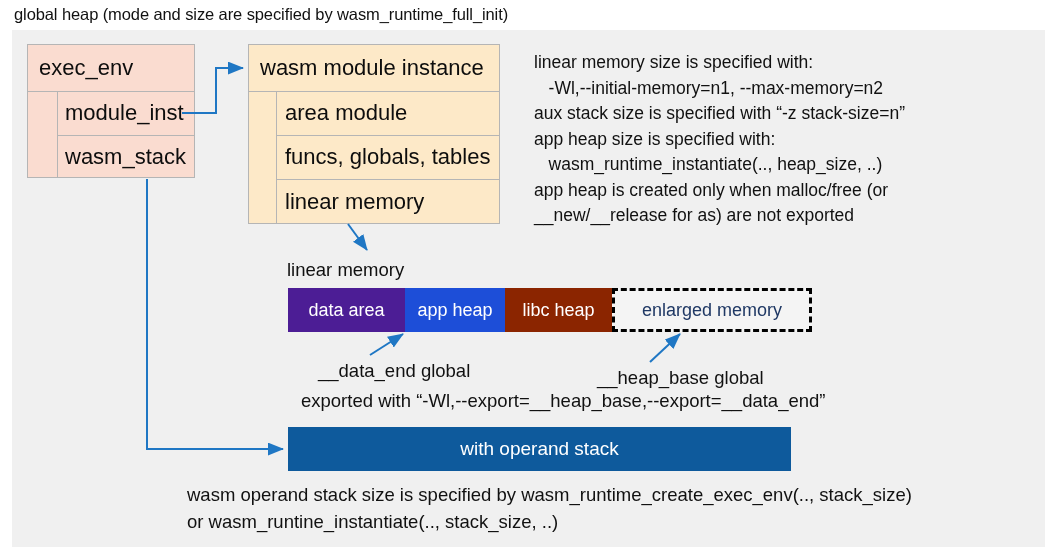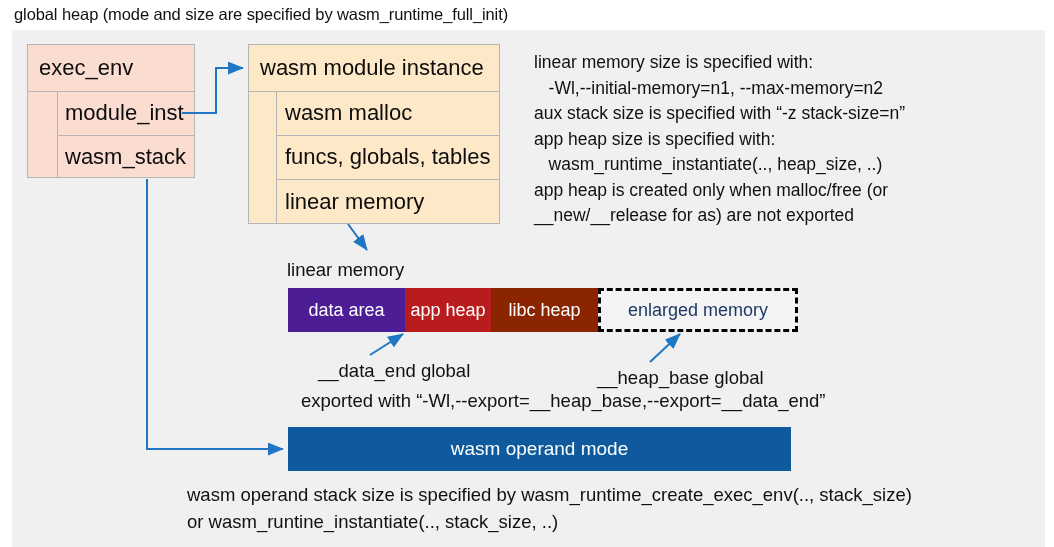--- a/index.html
+++ b/index.html
@@ -167,21 +167,21 @@
     <span>wasm_stack</span>
   </div>
   <div class="vline" style="left:57px; top:91px; height:87px;"></div>
 
   <div class="box cream" style="left:248px; top:44px; width:252px; height:180px;"></div>
   <div class="box-row" style="left:248px; top:44px; width:252px; height:47px;">
     <span>wasm module instance</span>
   </div>
   <div class="hline" style="left:248px; top:91px; width:252px;"></div>
   <div class="box-row" style="left:276px; top:91px; width:224px; height:44px; padding-left:9px;">
-    <span>wasm malloc</span>
+    <span>area module</span>
   </div>
   <div class="hline" style="left:276px; top:135px; width:224px;"></div>
   <div class="box-row" style="left:276px; top:135px; width:224px; height:44px; padding-left:9px;">
     <span>funcs, globals, tables</span>
   </div>
   <div class="hline" style="left:276px; top:179px; width:224px;"></div>
   <div class="box-row" style="left:276px; top:179px; width:224px; height:45px; padding-left:9px;">
     <span>linear memory</span>
   </div>
   <div class="vline" style="left:276px; top:91px; height:133px;"></div>
@@ -193,37 +193,37 @@
 <span>   wasm_runtime_instantiate(.., heap_size, ..)</span>
 <span>app heap is created only when malloc/free (or</span>
 <span>__new/__release for as) are not exported</span></div>
 
   <div class="mem-label" style="left:287px; top:259px;">linear memory</div>
 
   <div class="mem-bar" style="left:288px; top:288px;">
     <div class="seg" style="width:117px; background:#4c1d95;">
       <span>data area</span>
     </div>
-    <div class="seg" style="width:86px; background:#b91c1c;">
+    <div class="seg" style="width:100px; background:#1d4ed8;">
       <span>app heap</span>
     </div>
     <div class="seg" style="width:107px; background:#8b2500;">
       <span>libc heap</span>
     </div>
     <div class="seg seg-dashed" style="width:200px;">
       <span>enlarged memory</span>
     </div>
   </div>
 
   <div class="caption" style="left:597px; top:364px;">__heap_base global</div>
   <div class="caption" style="left:318px; top:357px;">__data_end global</div>
   <div class="caption" style="left:301px; top:387px;">exported with “-Wl,--export=__heap_base,--export=__data_end”</div>
 
   <div class="opstack" style="left:288px; top:427px; width:503px; height:44px; background:#0e5a9c;">
-    <span>wasm operand mode</span>
+    <span>with operand stack</span>
   </div>
 
   <div class="footnote" style="left:187px; top:481px;"><span>wasm operand stack size is specified by wasm_runtime_create_exec_env(.., stack_size)</span>
 <span>or wasm_runtine_instantiate(.., stack_size, ..)</span></div>
 
   <svg class="arrows" viewBox="0 0 1054 547">
     <defs>
       <marker id="ah" markerWidth="9" markerHeight="9" refX="7.5" refY="3.2" orient="auto" markerUnits="strokeWidth">
         <path d="M0,0 L8,3.2 L0,6.4 z" fill="#1f77c4"></path>
       </marker>

